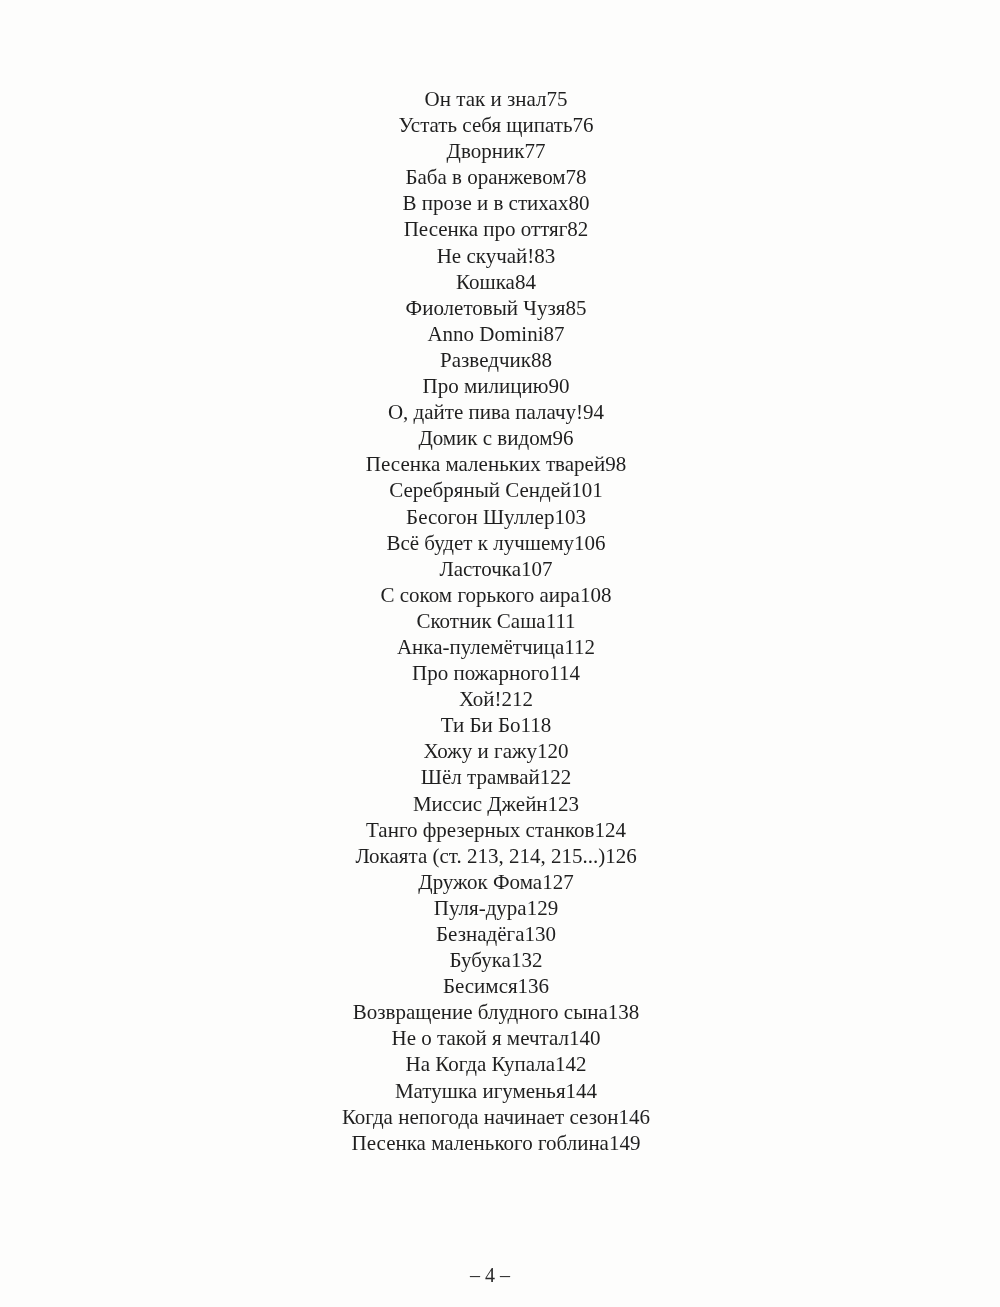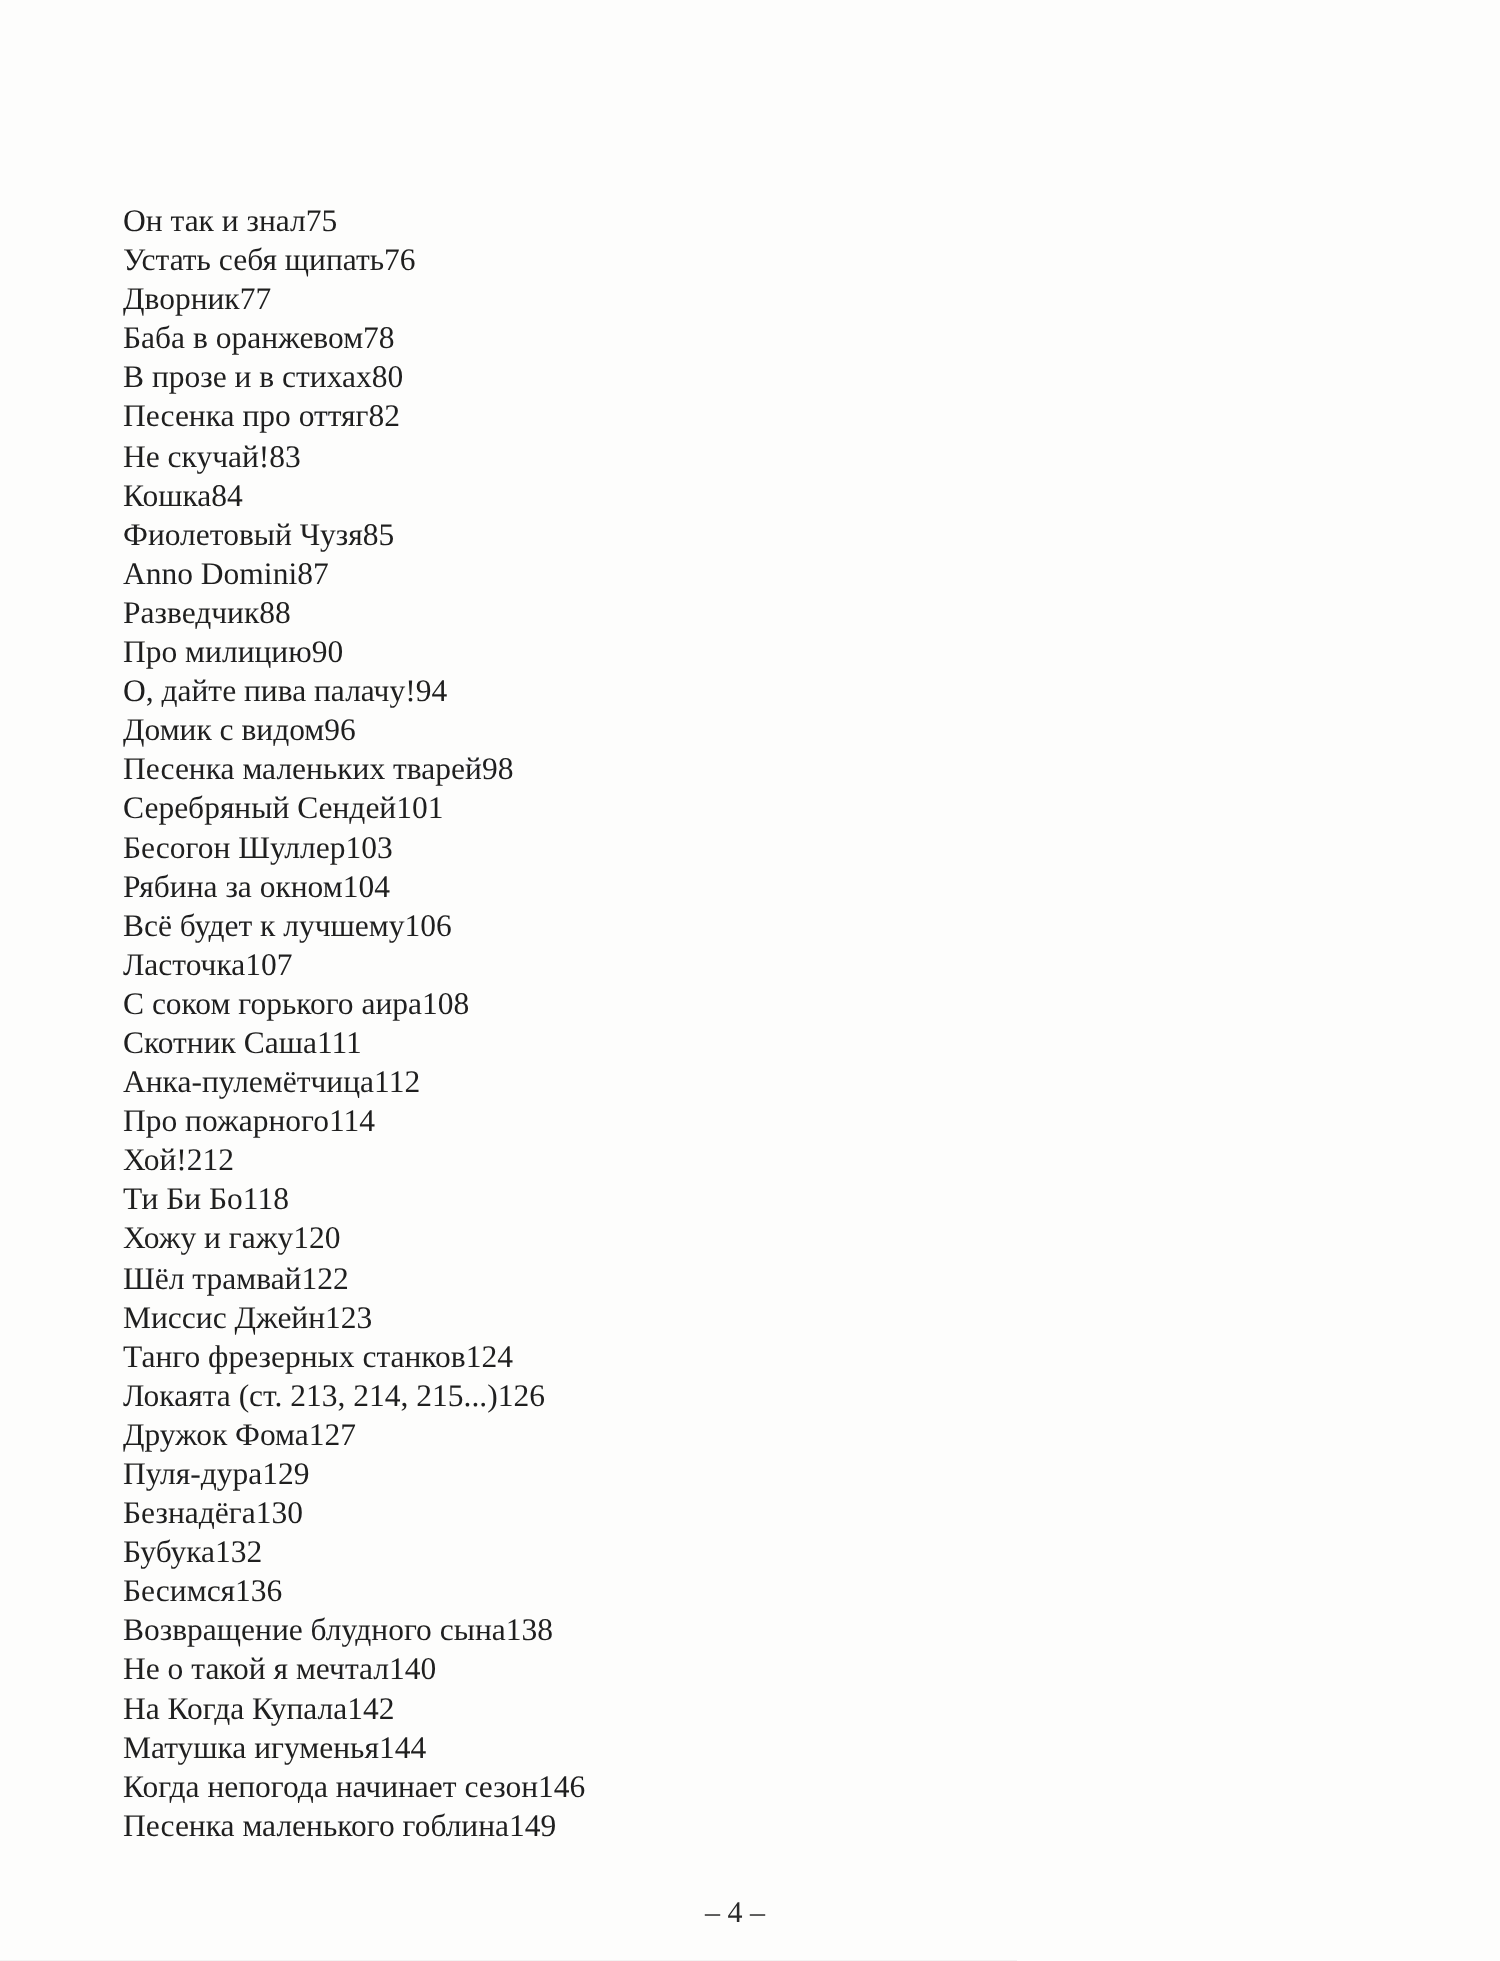--- a/index.html
+++ b/index.html
@@ -18,34 +18,33 @@
     overflow: hidden;
   }
   .toc {
     position: absolute;
     top: 86px;
     left: 82px;
     right: 90px;
   }
   .row {
     display: flex;
-    justify-content: flex-start;
+    justify-content: center;
     align-items: baseline;
     height: 26.1px;
     font-size: 21px;
     line-height: 26.1px;
     white-space: nowrap;
   }
   .row .title {
     text-align: left;
   }
   .row .pagenum {
     text-align: right;
     font-variant-numeric: lining-nums;
-    margin-top: 48px;
   }
   .footer {
     position: absolute;
     left: 0;
     right: 20px;
     bottom: 20px;
     text-align: center;
     font-size: 20px;
     color: #2a2a2a;
   }
@@ -117,24 +116,20 @@
       </div>
       <div class="row">
         <span class="title">Серебряный Сендей</span>
         <span class="pagenum">101</span>
       </div>
       <div class="row">
         <span class="title">Бесогон Шуллер</span>
         <span class="pagenum">103</span>
       </div>
       <div class="row">
-        <span class="title">Рябина за окном</span>
-        <span class="pagenum">104</span>
-      </div>
-      <div class="row">
         <span class="title">Всё будет к лучшему</span>
         <span class="pagenum">106</span>
       </div>
       <div class="row">
         <span class="title">Ласточка</span>
         <span class="pagenum">107</span>
       </div>
       <div class="row">
         <span class="title">С соком горького аира</span>
         <span class="pagenum">108</span>

